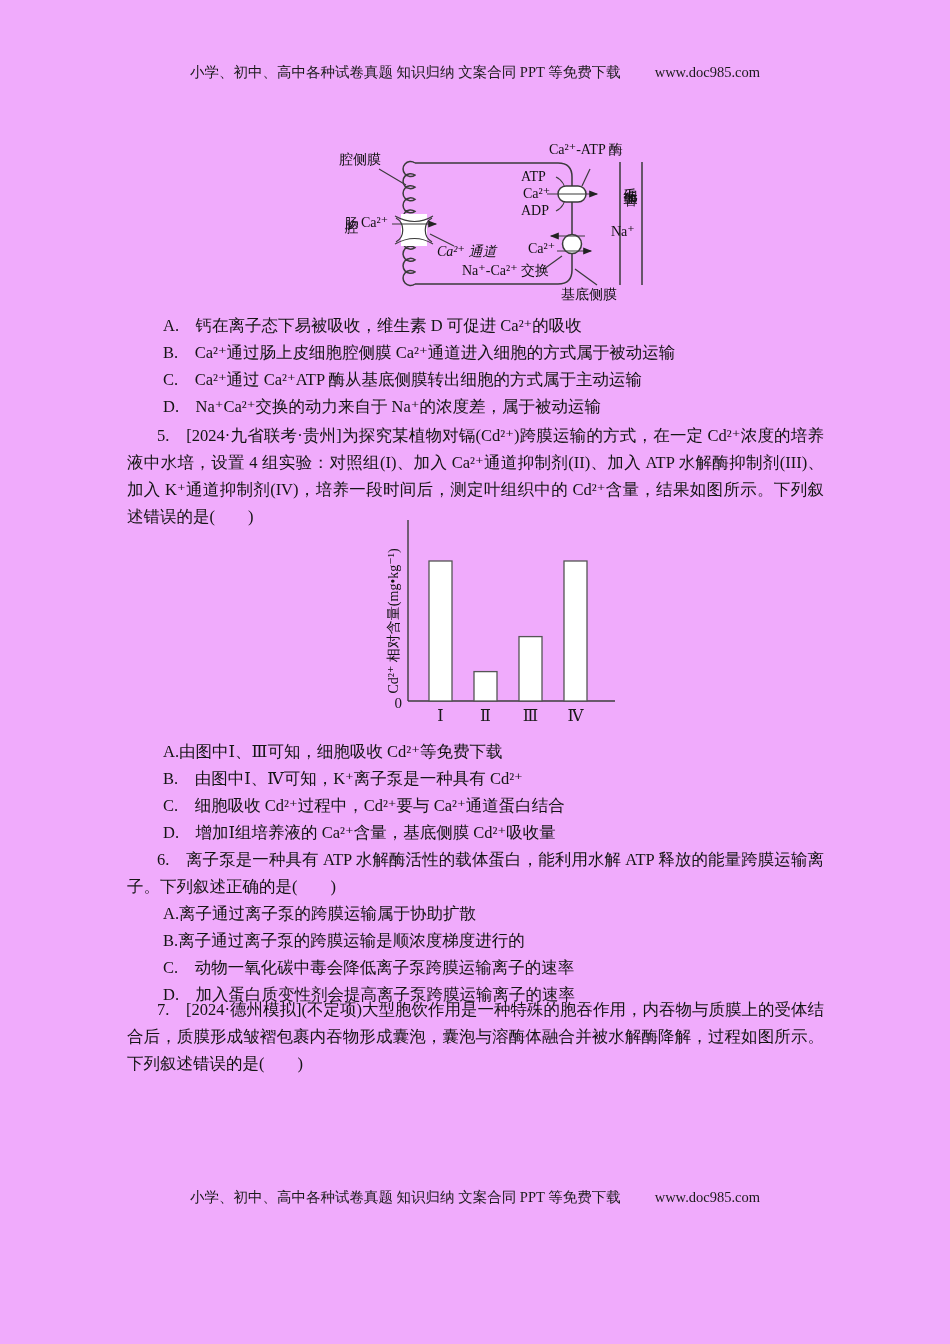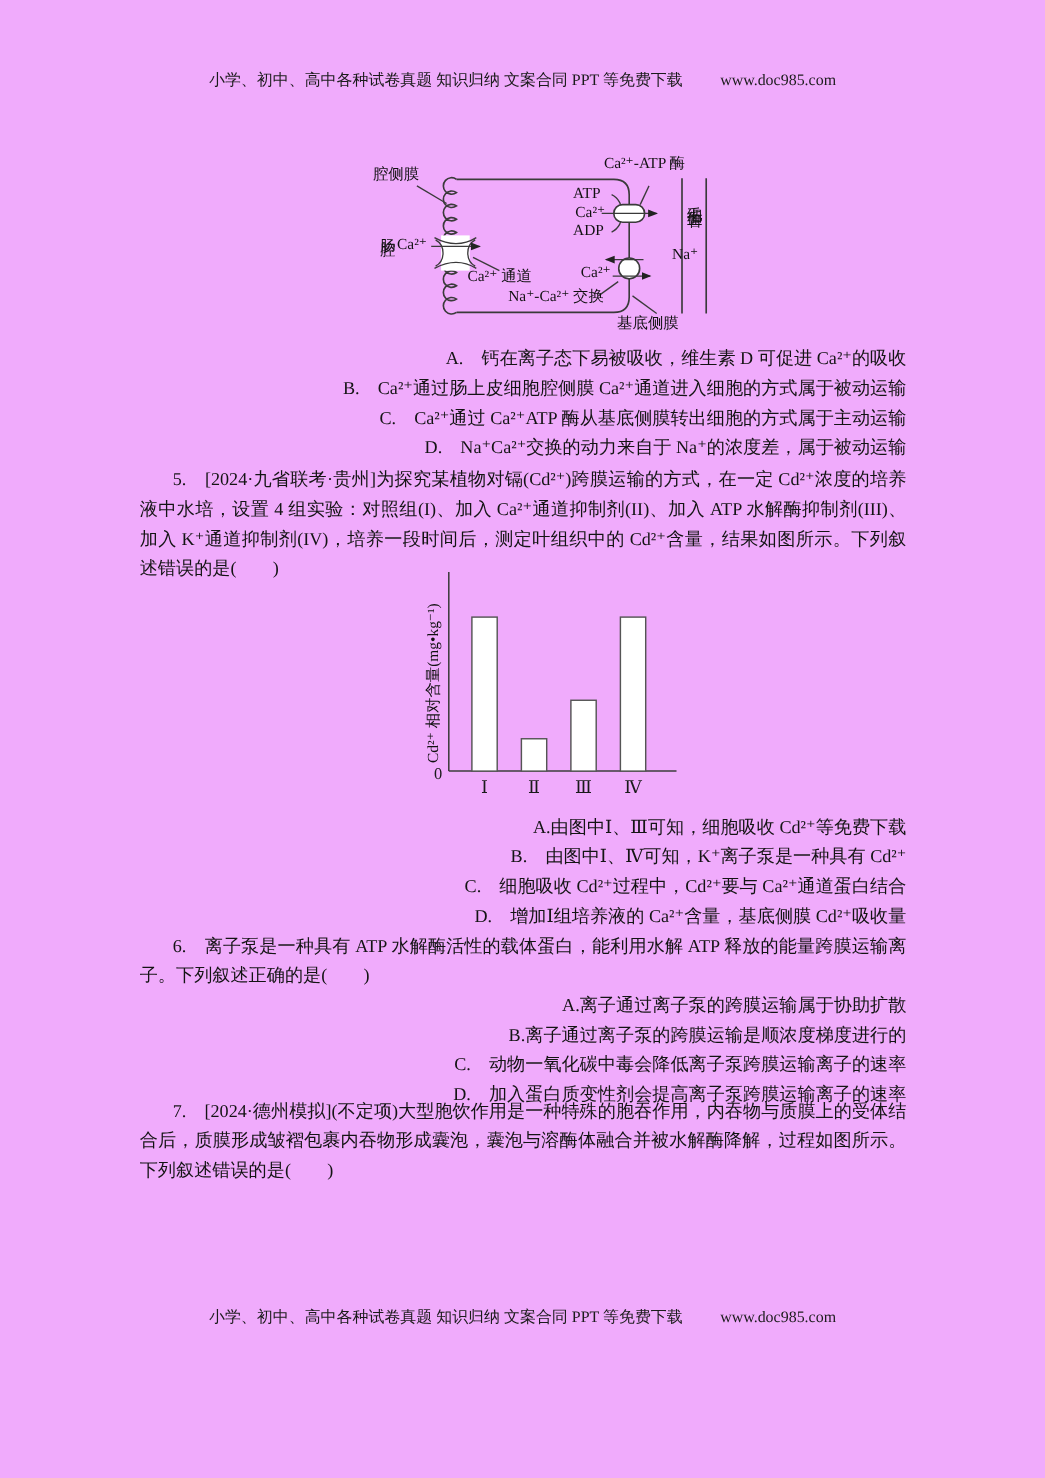--- a/index.html
+++ b/index.html
@@ -12,21 +12,21 @@
   .docbar{
     position:absolute;left:0;width:950px;display:flex;justify-content:center;
     align-items:baseline;gap:34px;font-size:14.5px;color:#1b1b1b;white-space:nowrap;
   }
   #header{top:63px;}
   #footer{top:1188px;}
   
   .textcol{position:absolute;left:127px;width:697px;font-size:16.5px;line-height:27px;
     text-align:justify;color:#141414;}
   .stem{text-indent:30px;}
-  .opt{padding-left:36px;text-align:right;}
+  .opt{padding-left:36px;text-align:left;}
   
   #diagram{position:absolute;left:335px;top:138px;width:330px;height:178px;}
   #diagram svg{position:absolute;left:0;top:0;}
   .dlabel{position:absolute;font-size:14px;line-height:16px;color:#111;white-space:nowrap;}
   .vert{writing-mode:vertical-rl;text-orientation:upright;letter-spacing:2px;}
   
   #chartbox{position:absolute;left:375px;top:518px;width:300px;height:218px;}
   #chartbox svg{position:absolute;left:0;top:0;}
   .axis{stroke:#3c3c3c;stroke-width:1.4;fill:none;}
   .bar{fill:#ffffff;stroke:#555;stroke-width:1.3;}
@@ -83,21 +83,21 @@
       <line class="thin" x1="250" y1="98" x2="216" y2="98" marker-end="url(#ah)"></line>
       <line class="thin" x1="222" y1="113" x2="256" y2="113" marker-end="url(#ah)"></line>
 
       <line class="mem" x1="285" y1="24" x2="285" y2="147"></line>
       <line class="mem" x1="307" y1="24" x2="307" y2="147"></line>
     </svg>
 
     <div class="dlabel" style="left:4px;top:14px;">腔侧膜</div>
     <div class="dlabel vert" style="left:8px;top:68px;">肠腔</div>
     <div class="dlabel" style="left:26px;top:77px;">Ca²⁺</div>
-    <div class="dlabel" style="left:90px;top:106px;">Ca²⁺ 通道</div>
+    <div class="dlabel" style="left:102px;top:106px;font-style:italic;">Ca²⁺ 通道</div>
     <div class="dlabel" style="left:214px;top:4px;">Ca²⁺-ATP 酶</div>
     <div class="dlabel" style="left:186px;top:31px;">ATP</div>
     <div class="dlabel" style="left:188px;top:48px;">Ca²⁺</div>
     <div class="dlabel" style="left:186px;top:65px;">ADP</div>
     <div class="dlabel" style="left:252px;top:86px;margin-left:24px;">Na⁺</div>
     <div class="dlabel" style="left:193px;top:103px;">Ca²⁺</div>
     <div class="dlabel" style="left:127px;top:125px;">Na⁺-Ca²⁺ 交换</div>
     <div class="dlabel" style="left:226px;top:149px;">基底侧膜</div>
     <div class="dlabel vert" style="left:287px;top:38px;height:112px;">毛细血管</div>
   </div>

